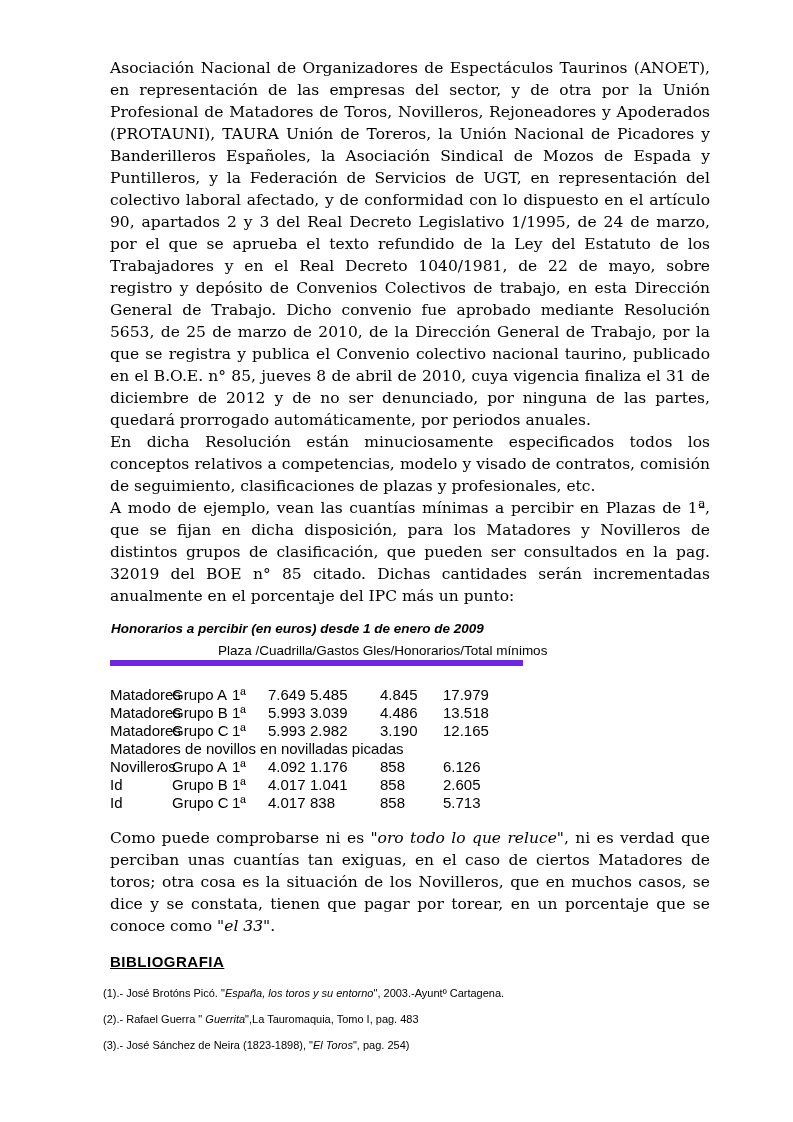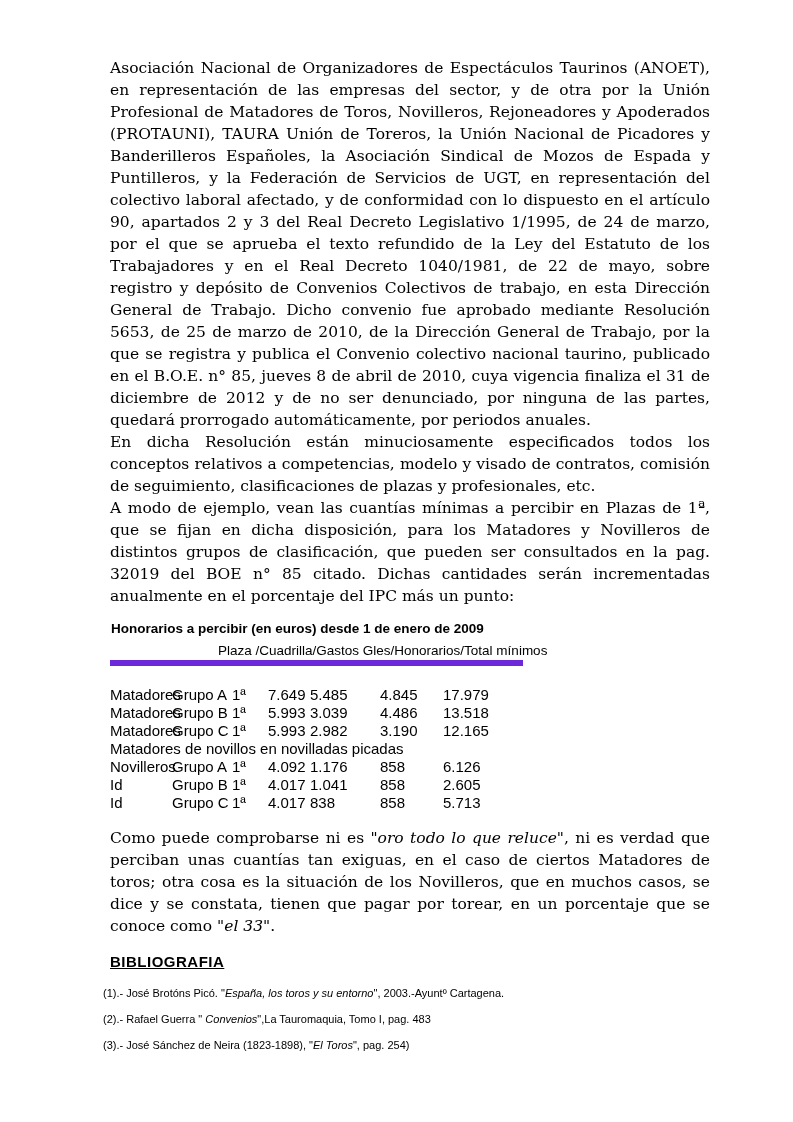--- a/index.html
+++ b/index.html
@@ -29,20 +29,21 @@
   .fees {
     margin-top:14px;
     font-family:"Liberation Sans", sans-serif;
     color:#000;
   }
   .fees-title {
     font-size:13.5px;
     font-weight:bold;
     margin:0 0 7px 1px;
     white-space:nowrap;
+    font-style:italic;
   }
   .fees-head {
     box-sizing:border-box;
     width:413px;
     padding:0 0 2px 108px;
     border-bottom:6px solid #6d28d9;
     font-size:13.5px;
     white-space:nowrap;
   }
   table.fees-table {
@@ -170,20 +171,20 @@
       </table>
     </div>
 
     <div class="body-text after-table">
       <p><span>Como puede comprobarse ni es </span><span class="it">"oro todo lo que reluce"</span><span>, ni es verdad que perciban unas cuantías tan exiguas, en el caso de ciertos Matadores de toros; otra cosa es la situación de los Novilleros, que en muchos casos, se dice y se constata, tienen que pagar por torear, en un porcentaje que se conoce como </span><span class="it">"el 33"</span><span>.</span></p>
     </div>
 
     <div class="biblio">
       <div class="biblio-heading">BIBLIOGRAFIA</div>
       <div class="biblio-entry"><span>(1).- José Brotóns Picó. "</span><span class="it">España, los toros y su entorno</span><span>", 2003.-Ayuntº Cartagena.</span></div>
-      <div class="biblio-entry"><span>(2).- Rafael Guerra " </span><span class="it">Convenios</span><span>",La Tauromaquia, Tomo I, pag. 483</span></div>
+      <div class="biblio-entry"><span>(2).- Rafael Guerra " </span><span class="it">Guerrita</span><span>",La Tauromaquia, Tomo I, pag. 483</span></div>
       <div class="biblio-entry"><span>(3).- José Sánchez de Neira (1823-1898), "</span><span class="it">El Toros</span><span>", pag. 254)</span></div>
       <div class="biblio-entry"></div>
 
     </div>
 
   </div>
 </div>
 
 </body></html>

